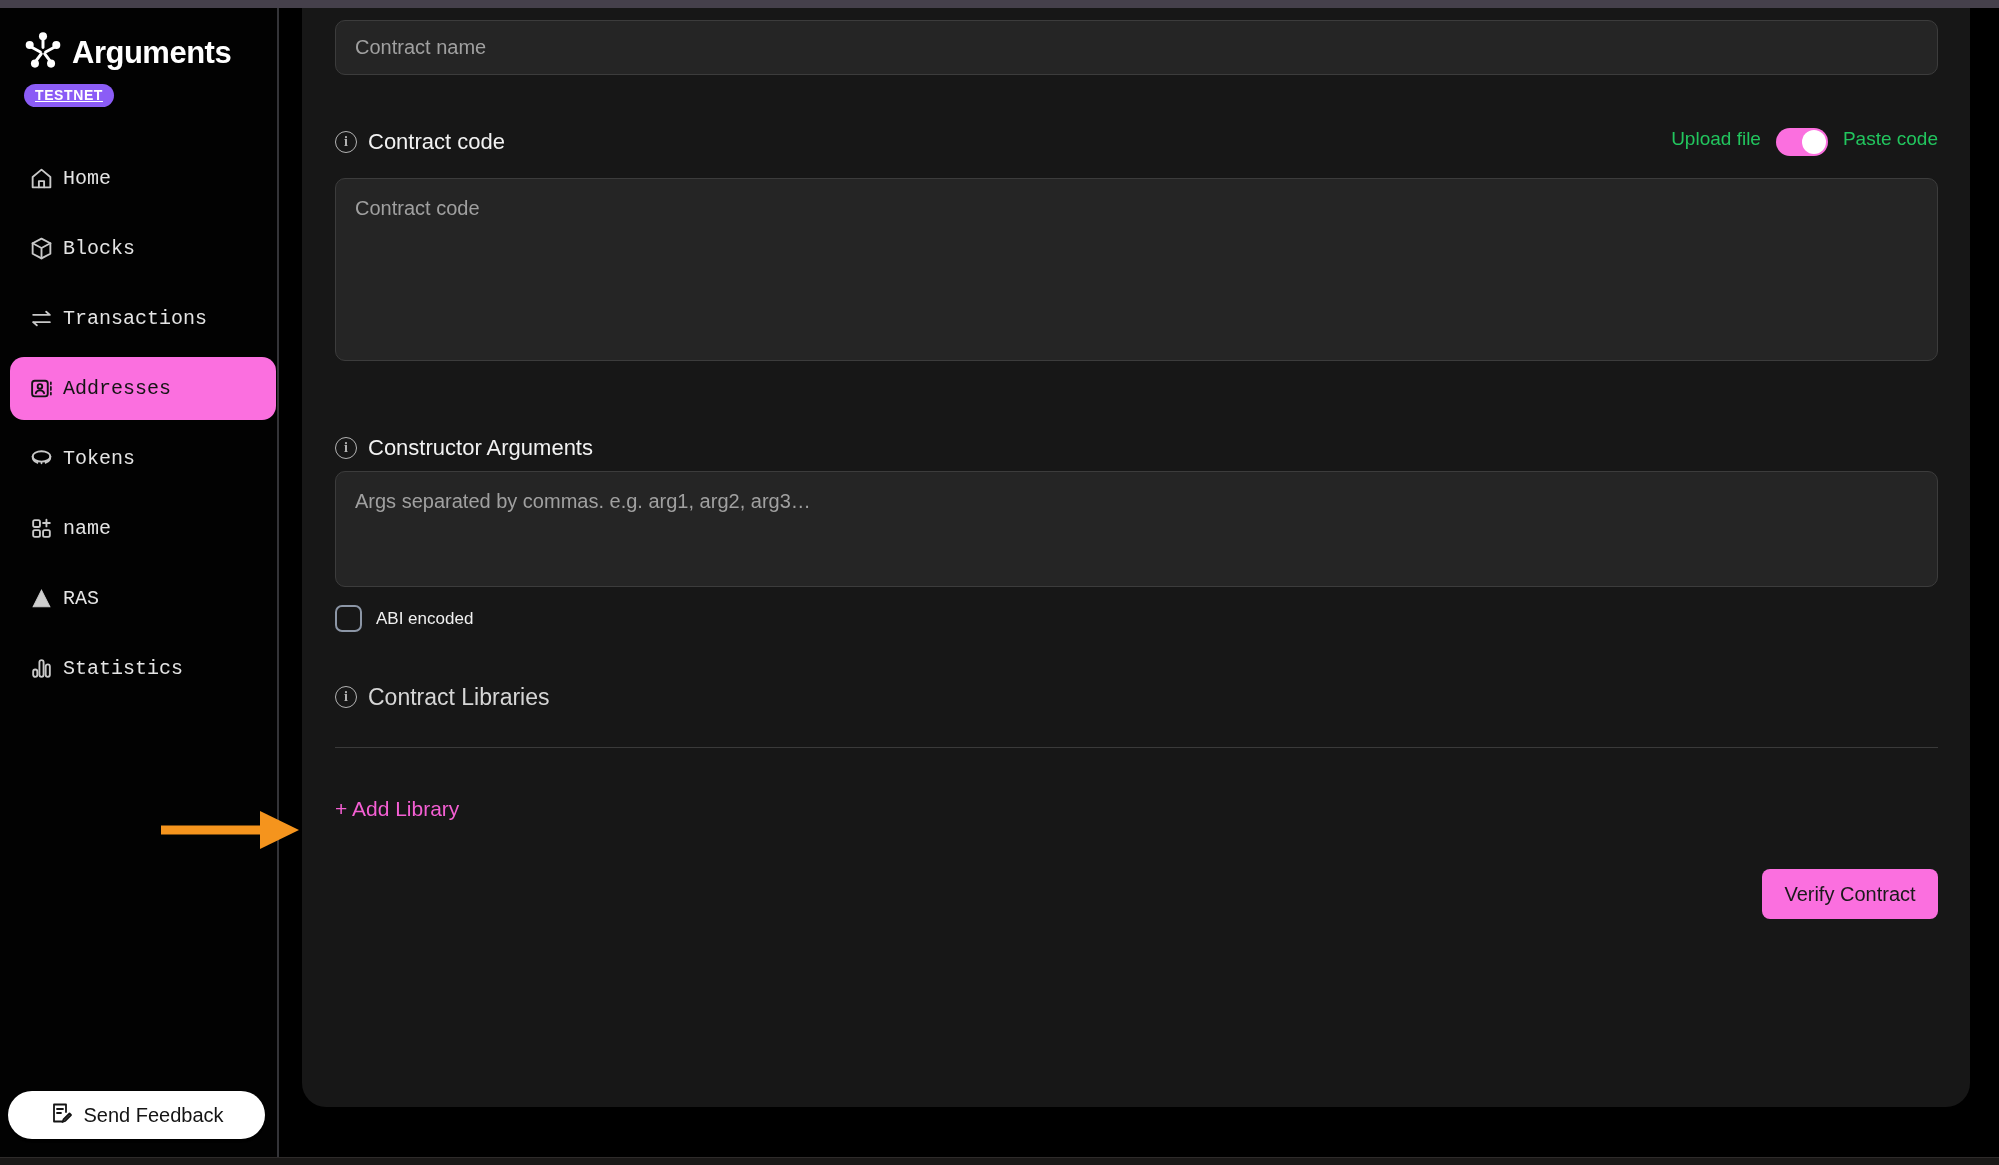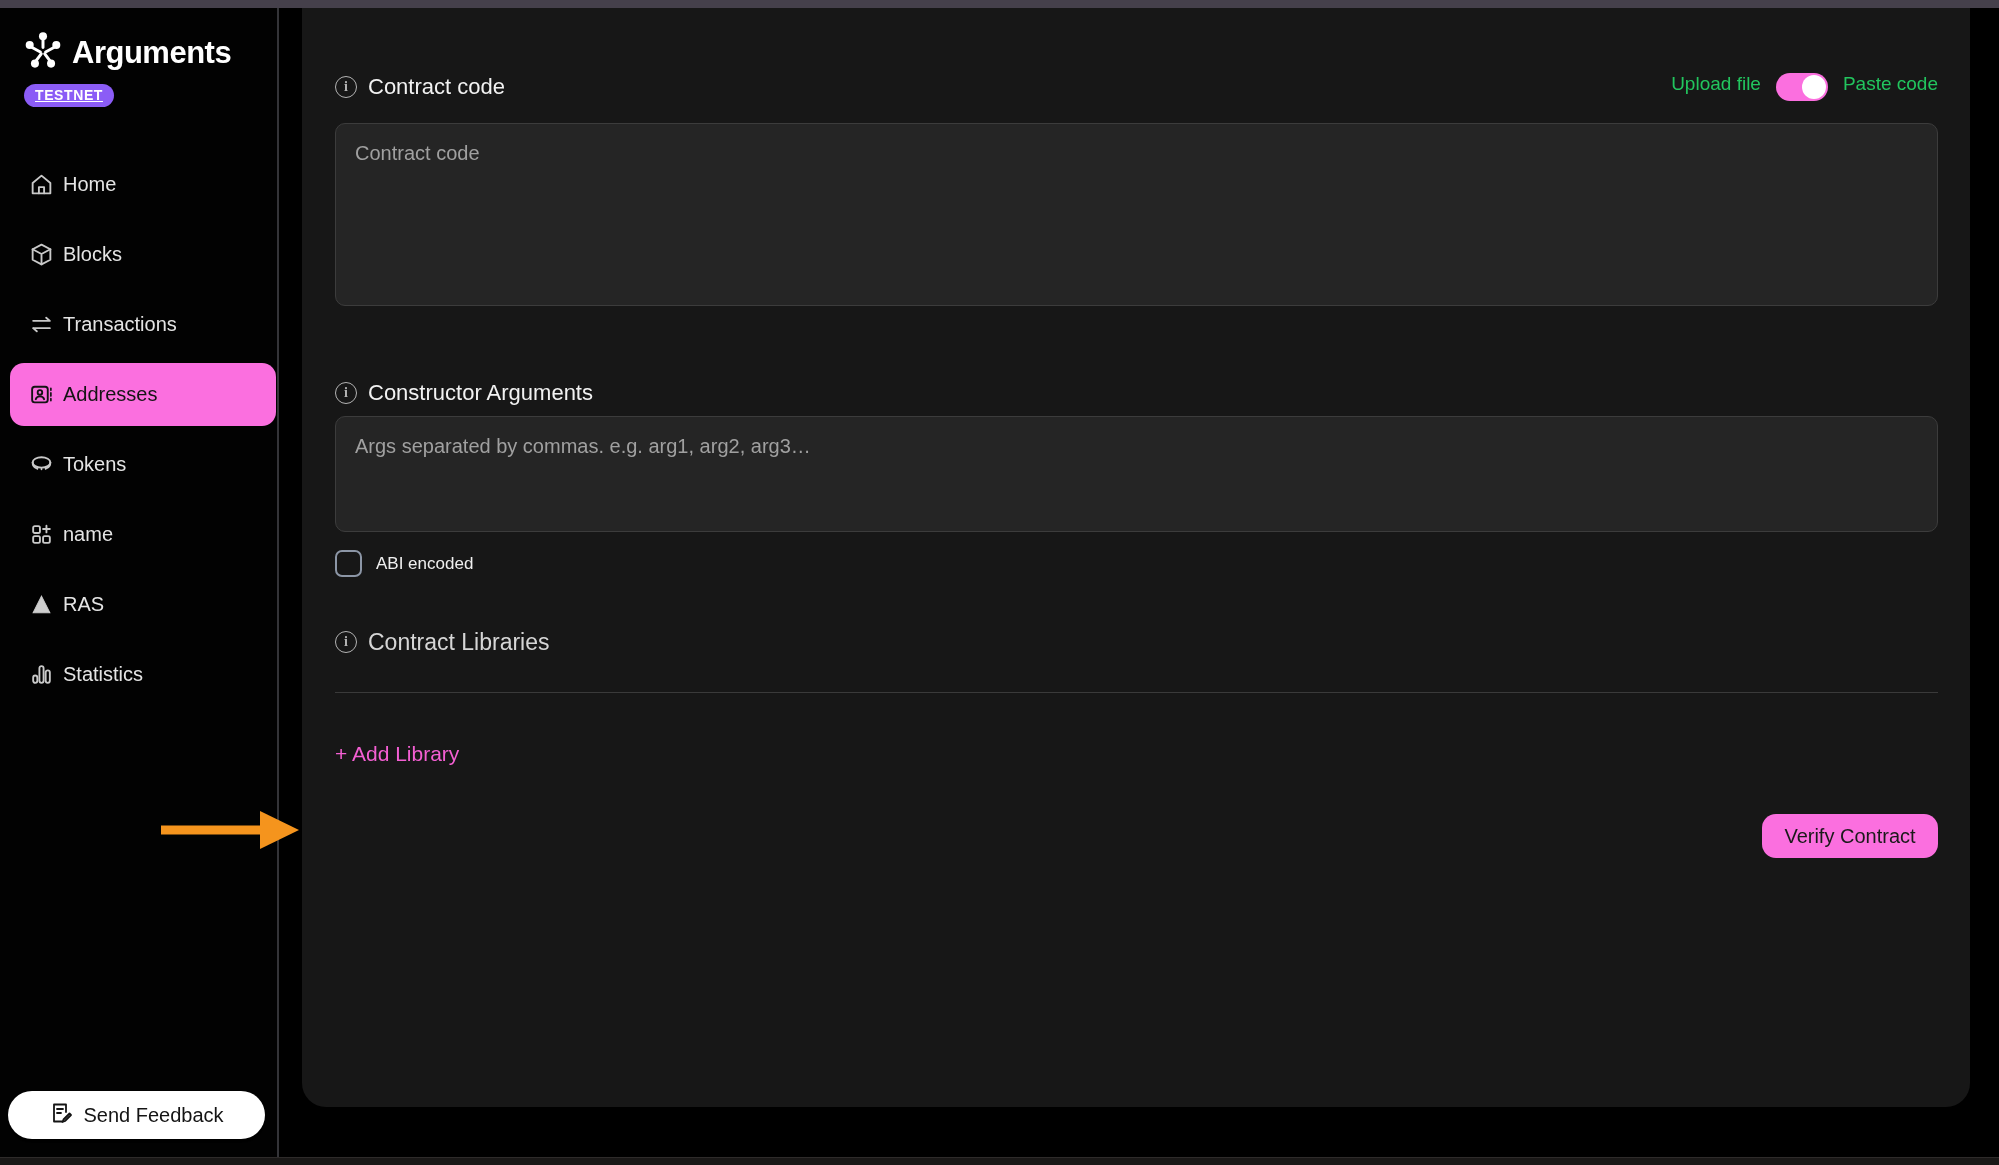--- a/index.html
+++ b/index.html
@@ -13,21 +13,21 @@
 
   
   .sidebar { position:absolute; left:0; top:8px; bottom:8px; width:279px;
              background:#020202; border-right:2px solid #343438; }
   .brand { position:absolute; left:22px; top:22px; }
   .brand-row { display:flex; align-items:center; gap:8px; }
   .brand-name { color:#fff; font-size:31px; font-weight:bold; letter-spacing:-0.5px; }
   .badge { display:inline-block; margin:8px 0 0 2px; background:#8b5cf6; color:#fff;
            font-size:14px; font-weight:bold; letter-spacing:0.6px; border-radius:12px;
            padding:3px 11px 4px;text-decoration:underline; }
-  .nav { position:absolute; left:0; top:145px; width:292px; }
+  .nav { position:absolute; left:0; top:139px; width:292px;font-family:Liberation Mono, monospace; }
   .nav-item { display:flex; align-items:center; height:63px; margin:0 16px 7px 10px;
               padding-left:18px; border-radius:14px; color:#e4e4e4; font-size:20px;
               cursor:pointer; }
   .nav-item .nicon { width:26px; height:26px; margin-right:9px; display:flex;
                      align-items:center; justify-content:center; flex:0 0 26px; }
   .nav-item svg { stroke:#c9c9c9; }
   .nav-item.active { background:#fb6fdf; color:#141414; font-weight:500; }
   .nav-item.active svg { stroke:#141414; }
   .feedback-btn { position:absolute; left:8px; bottom:18px; width:257px; height:48px;
                   background:#fff; border:none; border-radius:26px; display:flex;
@@ -74,22 +74,22 @@
   .lib-input { margin-top:18px; height:55px; background:#252525; border:1px solid #3c3c3c;
                border-radius:10px; color:#ededed; font-size:20px; padding:0 19px;
                font-family:"Liberation Sans", sans-serif; width:100%; }
   .lib-input::placeholder { color:#a0a0a0; opacity:1; }
   .remove-btn { margin-left:auto; margin-right:19px; margin-top:45px; width:114px;
                 height:43px; background:#ef2b38; color:#fff; border:none; border-radius:9px;
                 font-size:20px; cursor:pointer; font-family:"Liberation Sans", sans-serif; }
   .add-link { display:inline-block; margin-top:49px; color:#f45fd3; font-size:21px;
               cursor:pointer; }
   .submit-row { display:flex; justify-content:flex-end; margin-top:48px; }
-  .verify-btn { width:176px; height:44px; background:#fb6fdf; color:#1a1a1a; border:none;
-                border-radius:14px; font-size:20px; font-weight:500; cursor:pointer;
+  .verify-btn { width:176px; height:50px; background:#fb6fdf; color:#1a1a1a; border:none;
+                border-radius:8px; font-size:20px; font-weight:500; cursor:pointer;
                 font-family:"Liberation Sans", sans-serif;text-align:center; }
 
   
   .annot-arrow { position:absolute; left:158px; top:808px; z-index:10; }
 </style>
 </head>
 <body>
 
 <div class="topstrip"></div>
 
@@ -208,20 +208,21 @@
         <path d="M8 8 H14 M8 12 H12"></path>
         <path d="M20.5 12.5 L14.5 18.5 L13.5 21 L16 20 L22 14 Z"></path>
       </svg>
     </span>
     <span>Send Feedback</span>
   </button>
 </nav>
 
 <main class="panel">
 
+  <input class="field" type="text" placeholder="Contract name" style="">
 
   <div class="sec-head">
     <div class="sec-label">
       <span class="info-ic">i</span>
       <span>Contract code</span>
     </div>
     <div class="toggle-group">
       <span>Upload file</span>
       <span class="switch">
         <span class="knob"></span>

